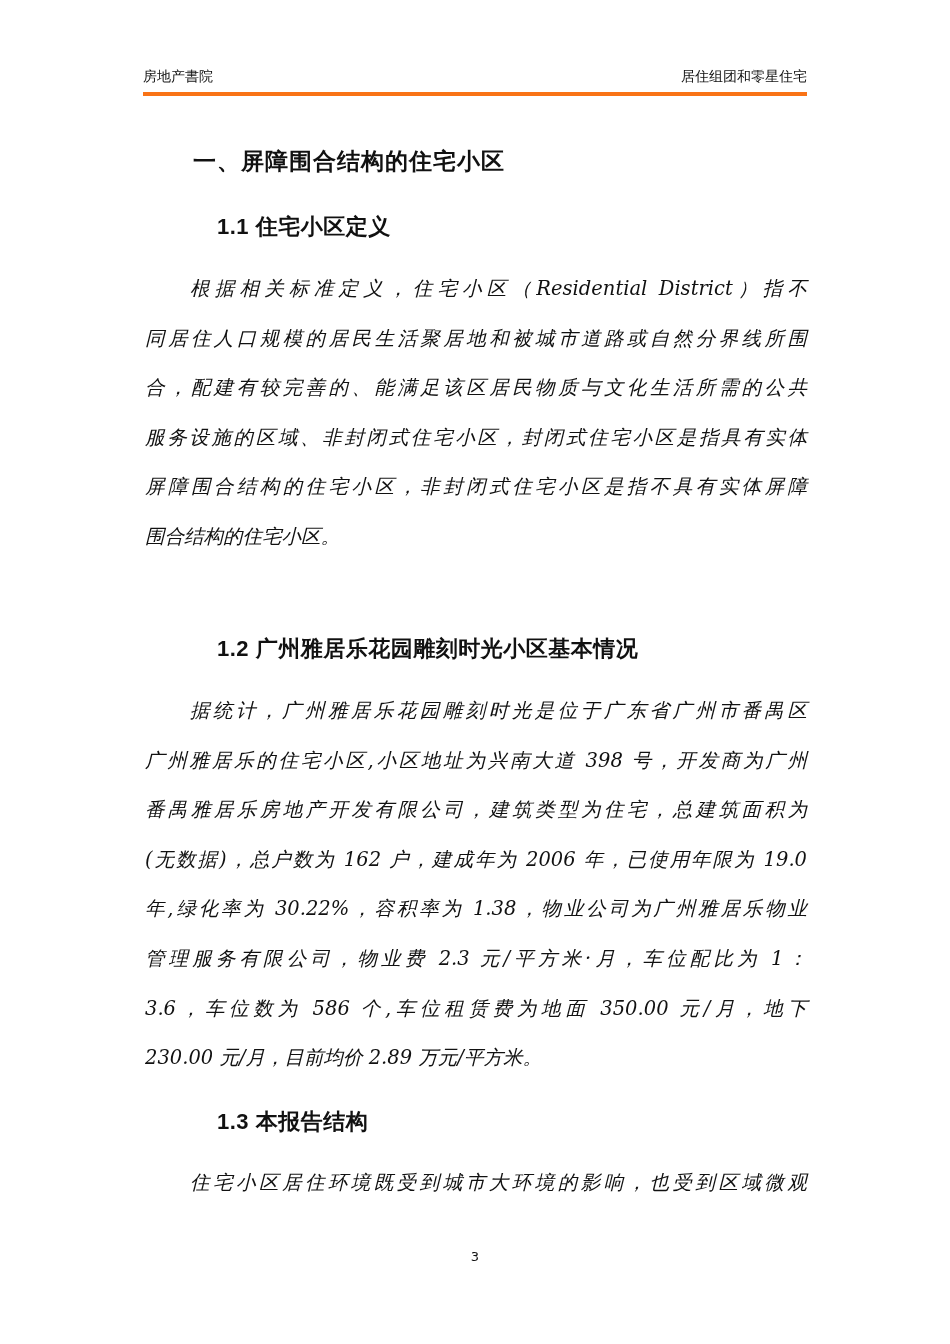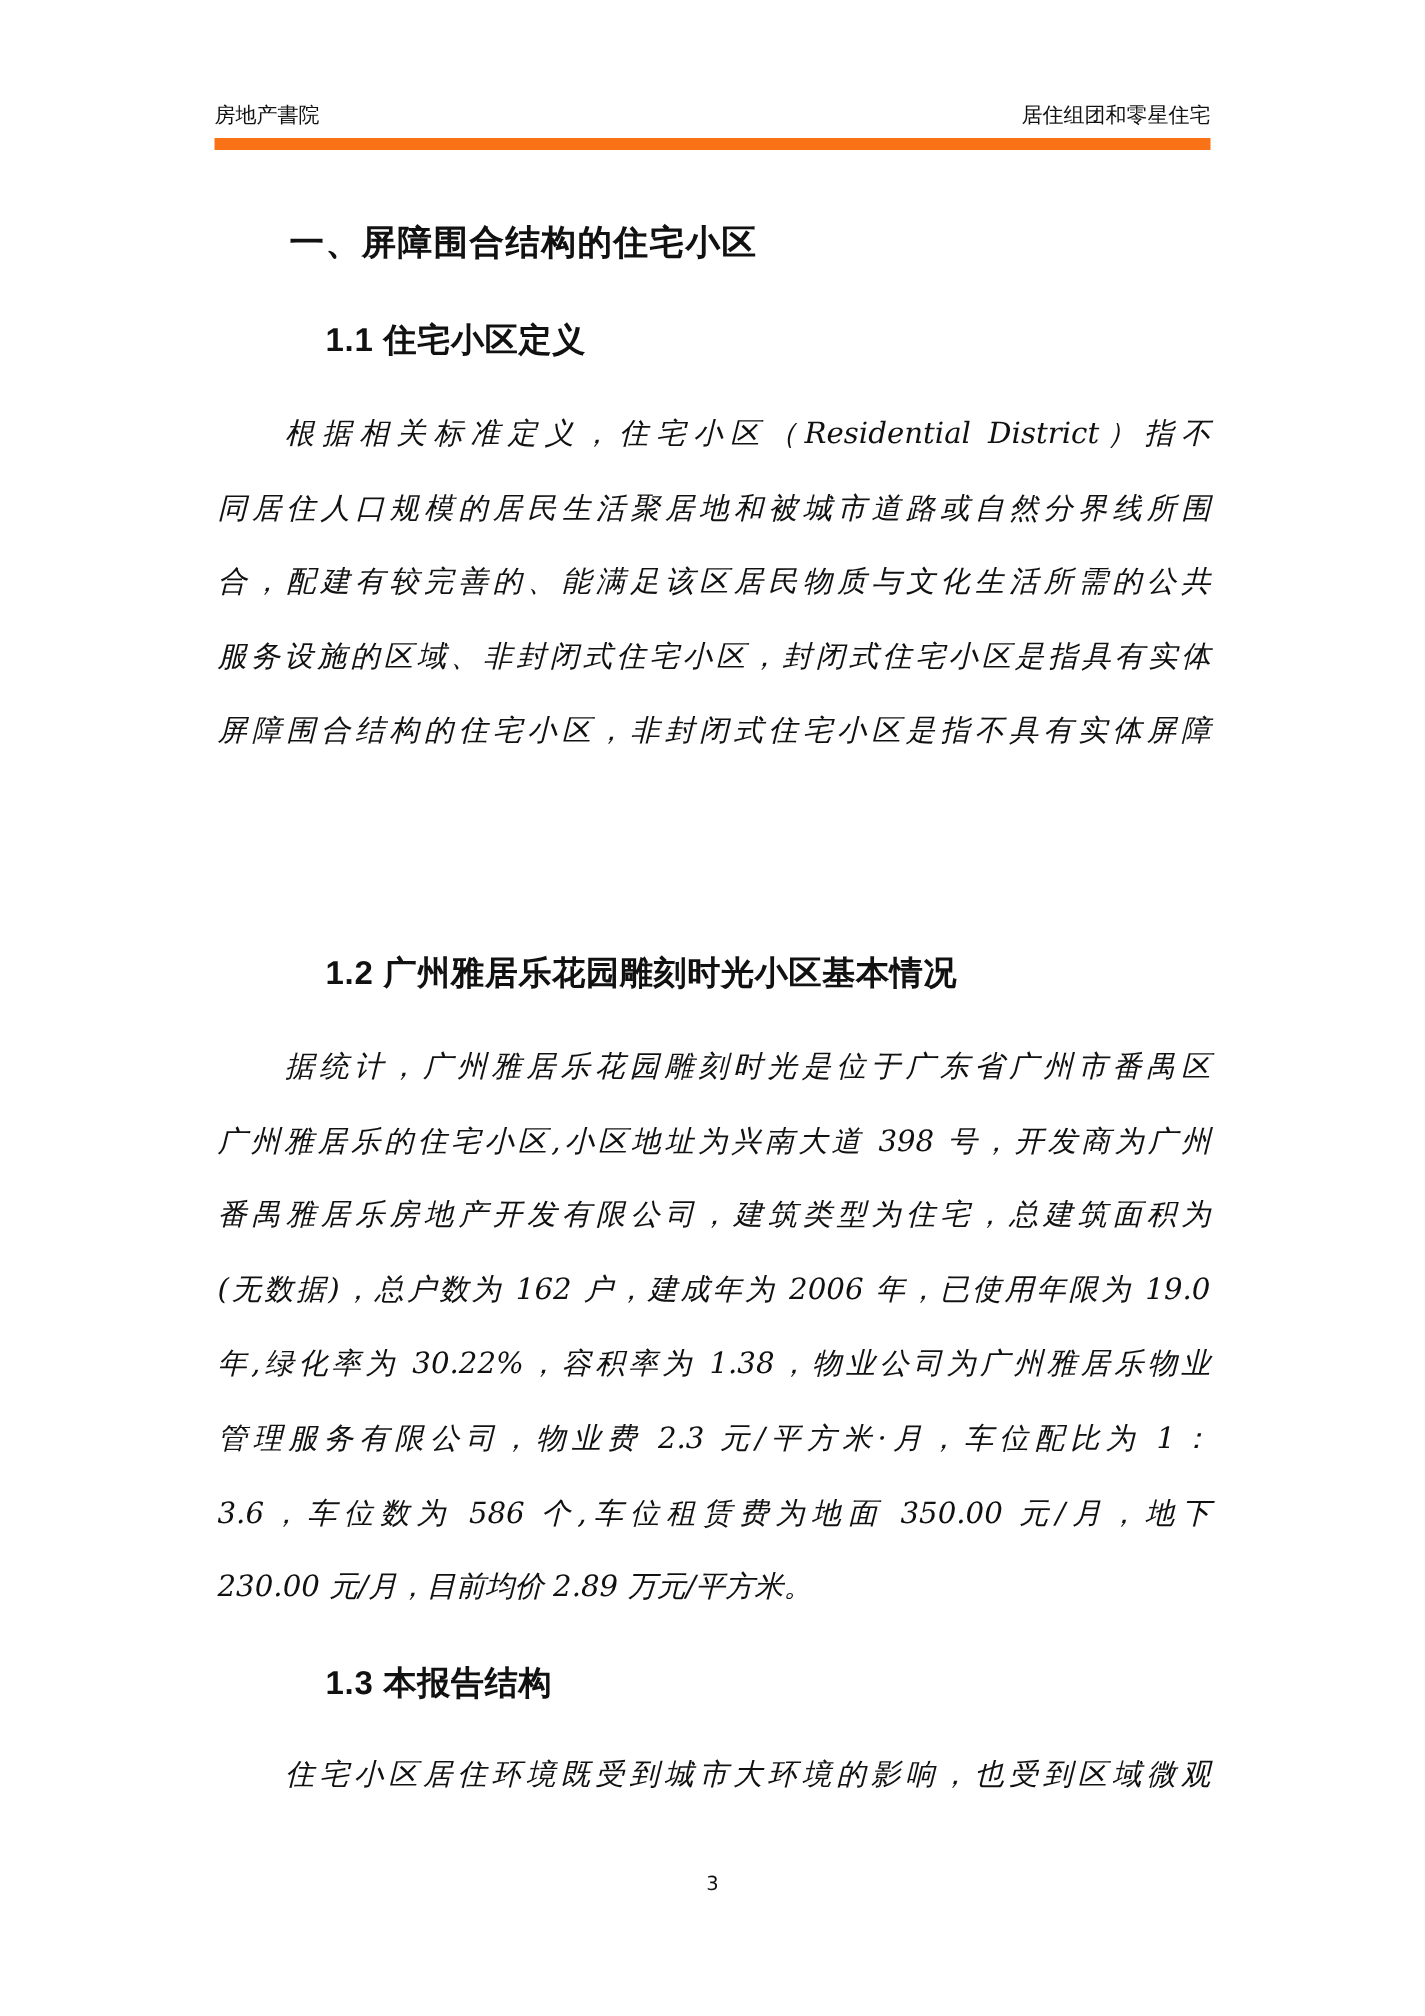--- a/index.html
+++ b/index.html
@@ -1,19 +1,19 @@
 <!DOCTYPE html>
 <html><head>
 <meta charset="utf-8">
 <style>
   html, body { margin: 0; padding: 0; background: #ffffff; }
   body { width: 950px; height: 1344px; position: relative; overflow: hidden;
          font-family: "DejaVu Serif", "Liberation Serif", serif; color: #111; }
   .hdr { position: absolute; top: 66px; left: 143px; width: 664px; height: 26px;
-         border-bottom: 8px solid #f97316; font-family: "DejaVu Sans", "Liberation Sans", sans-serif;
+         border-bottom: 4px solid #f97316; font-family: "DejaVu Sans", "Liberation Sans", sans-serif;
          font-size: 14px; }
   .hdr .l { position: absolute; left: 0; top: 2px; }
   .hdr .r { position: absolute; right: 0; top: 2px; }
   .h1 { position: absolute; left: 193px; top: 146px; font-size: 23px; font-weight: bold;
         font-family: "DejaVu Sans", sans-serif; letter-spacing: 1px; }
   .h2 { position: absolute; left: 193px; font-size: 22px; font-weight: bold;
         font-family: Liberation Sans, sans-serif; letter-spacing: 0.5px; margin-left: 24px; }
   .para { position: absolute; left: 145px; width: 662px; font-size: 19.5px;
           line-height: 49.6px; text-align: justify; text-justify: inter-character; }
   .para .line { display: block; white-space: nowrap; text-align-last: justify; text-align: justify; font-style: italic; }
@@ -32,20 +32,21 @@
 
 <div class="h1">一、屏障围合结构的住宅小区</div>
 
 <div class="h2" style="top:212px">1.1 住宅小区定义</div>
 <div class="para" style="top:264px">
   <span class="line indent">根据相关标准定义，住宅小区（Residential District）指不</span>
   <span class="line">同居住人口规模的居民生活聚居地和被城市道路或自然分界线所围</span>
   <span class="line">合，配建有较完善的、能满足该区居民物质与文化生活所需的公共</span>
   <span class="line">服务设施的区域、非封闭式住宅小区，封闭式住宅小区是指具有实体</span>
   <span class="line">屏障围合结构的住宅小区，非封闭式住宅小区是指不具有实体屏障</span>
+  <span class="line last">围合结构的住宅小区。</span>
 </div>
 
 <div class="h2" style="top:634px">1.2 广州雅居乐花园雕刻时光小区基本情况</div>
 <div class="para" style="top:686px">
   <span class="line indent">据统计，广州雅居乐花园雕刻时光是位于广东省广州市番禺区</span>
   <span class="line">广州雅居乐的住宅小区,小区地址为兴南大道 398 号，开发商为广州</span>
   <span class="line">番禺雅居乐房地产开发有限公司，建筑类型为住宅，总建筑面积为</span>
   <span class="line">(无数据)，总户数为 162 户，建成年为 2006 年，已使用年限为 19.0</span>
   <span class="line">年,绿化率为 30.22%，容积率为 1.38，物业公司为广州雅居乐物业</span>
   <span class="line">管理服务有限公司，物业费 2.3 元/平方米·月，车位配比为 1：</span>

